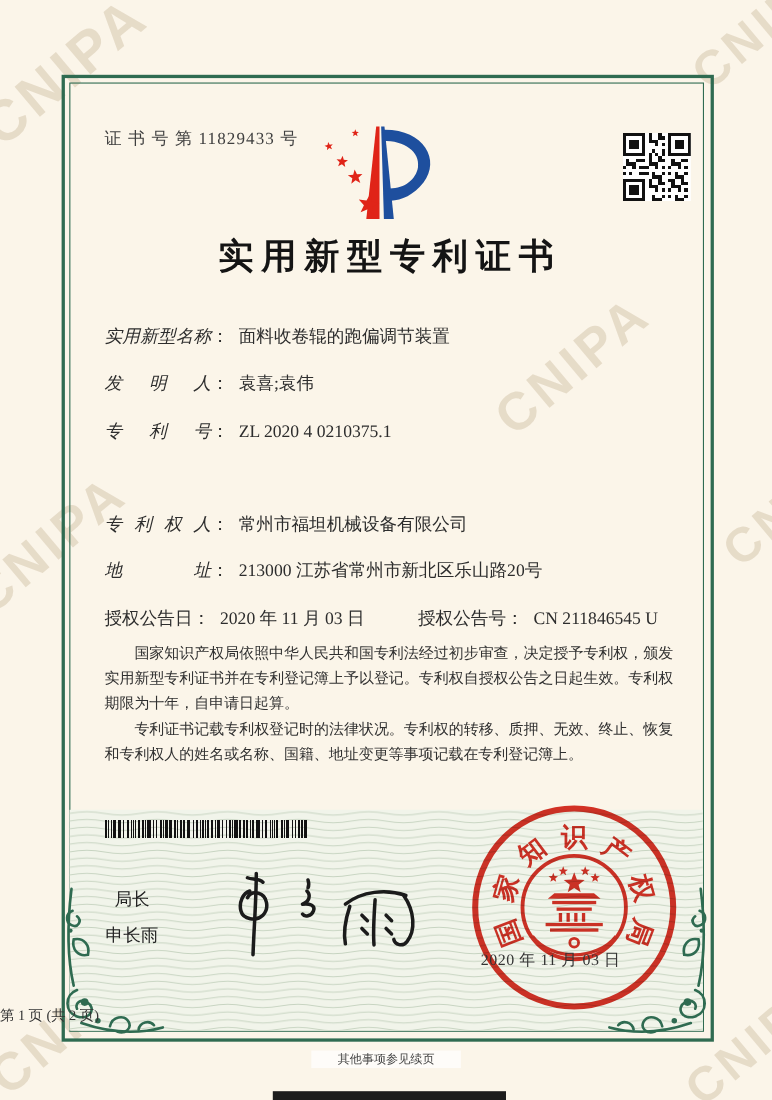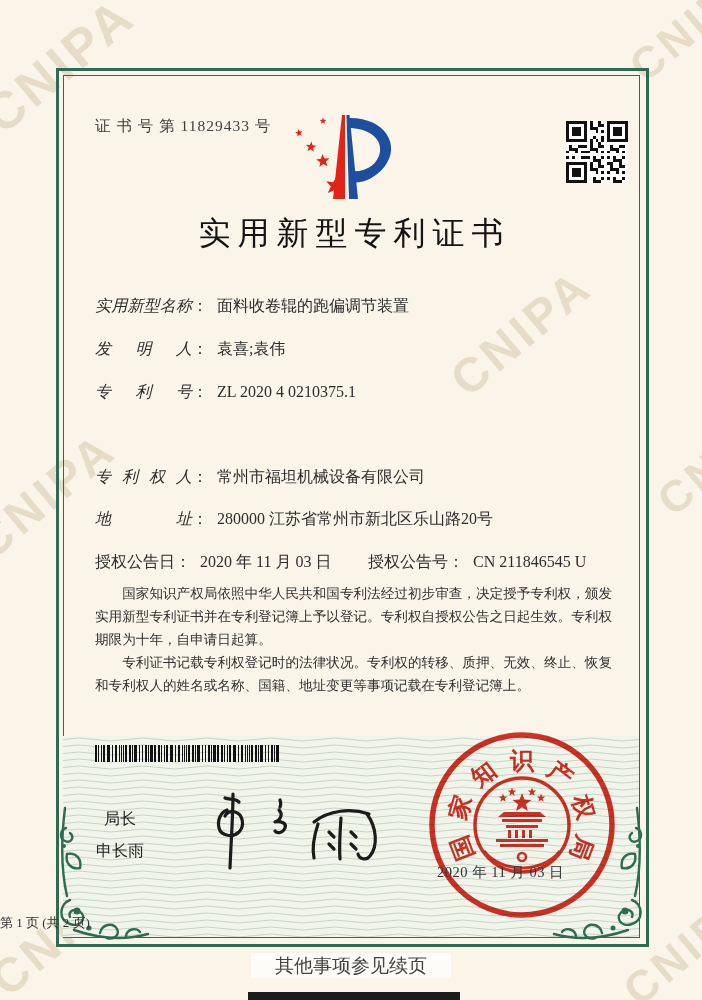--- a/index.html
+++ b/index.html
@@ -8,38 +8,38 @@
   .abs{position:absolute;}
   .wm{position:absolute;z-index:0;font-family:"Liberation Sans","DejaVu Sans",sans-serif;
       font-weight:bold;letter-spacing:4px;color:rgba(196,178,146,.38);
       transform:rotate(-40deg);user-select:none;}
   .frame-outer{left:56px;top:68px;width:587px;height:873px;border:3px solid #2f6b51;z-index:1;}
   .frame-inner{left:63px;top:75px;width:575px;height:861px;border:1px solid #2f6b51;z-index:1;}
   .waves{left:63px;top:736px;width:576px;height:201px;z-index:1;}
   .cert-no{left:95px;top:116px;font-size:15.5px;color:#3f3f3f;letter-spacing:1px;z-index:2;}
   .logo{left:287px;top:107px;z-index:2;}
   .qr{left:566px;top:121px;z-index:2;}
-  .title{left:0;top:212px;width:702px;text-align:center;font-size:32px;font-weight:normal;
+  .title{left:0;top:212px;width:702px;text-align:center;font-size:32px;font-weight:bold;
          color:#141414;letter-spacing:7px;text-indent:7px;z-index:2;}
   .row{position:absolute;left:95px;z-index:2;font-size:16px;color:#2d2d2d;white-space:nowrap;}
   .flabel{display:inline-block;width:97px;text-align:justify;text-align-last:justify;font-style:italic;}
   .fvalue{margin-left:9px;}
-  .grant2{position:absolute;left:273px;top:0;}
+  .grant2{position:absolute;left:285px;top:0;}
   .body-text{left:95px;top:582px;width:517px;z-index:2;font-size:13.6px;line-height:23px;
              color:#303030;text-align:justify;}
   .body-text p{margin:0;text-indent:2em;}
   .barcode{left:95px;top:745px;width:185px;height:17px;z-index:2;}
   .director{left:96px;top:803px;z-index:2;font-family:"Liberation Sans","DejaVu Sans",sans-serif;
             font-size:16px;color:#222;line-height:32px;text-align:center;}
   .signature{left:183px;top:776px;z-index:2;}
   .seal{left:424px;top:727px;z-index:3;mix-blend-mode:multiply;opacity:.95;}
   .seal-date{left:437px;top:863px;z-index:4;font-size:14.5px;color:#333;letter-spacing:.5px;}
   .page-num{left:0;top:914px;width:620px;text-align:left;font-size:13px;color:#333;z-index:2;}
   .cont-note{left:0;top:953px;width:702px;text-align:center;z-index:2;}
-  .cont-note span{font-size:19px;color:#444;background:rgba(255,255,255,.7);padding:2px 24px;}
+  .cont-note span{font-size:11px;color:#444;background:rgba(255,255,255,.7);padding:2px 24px;}
   .next-edge{left:248px;top:992px;width:212px;height:8px;background:#1c1c1c;z-index:2;}
   .ornament{z-index:2;}
 </style>
 </head>
 <body>
 
 <div class="page">
 
   <div class="wm" style="left:-30px;top:35px;font-size:52px;">CNIPA</div>
   <div class="wm" style="left:618px;top:-2px;font-size:44px;">CNIPA</div>
@@ -193,21 +193,21 @@
   <div class="row" style="top:339px">
     <span class="flabel">发明人</span><span>：</span><span class="fvalue">袁喜;袁伟</span>
   </div>
   <div class="row" style="top:382px">
     <span class="flabel">专利号</span><span>：</span><span class="fvalue">ZL 2020 4 0210375.1</span>
   </div>
   <div class="row" style="top:467px">
     <span class="flabel">专利权人</span><span>：</span><span class="fvalue">常州市福坦机械设备有限公司</span>
   </div>
   <div class="row" style="top:509px">
-    <span class="flabel">地址</span><span>：</span><span class="fvalue">280000 江苏省常州市新北区乐山路20号</span>
+    <span class="flabel">地址</span><span>：</span><span class="fvalue">213000 江苏省常州市新北区乐山路20号</span>
   </div>
 
   <div class="row" style="top:552px">
     <span>授权公告日</span><span>：</span><span class="fvalue">2020 年 11 月 03 日</span>
     <span class="grant2">
       <span>授权公告号</span><span>：</span><span class="fvalue">CN 211846545 U</span>
     </span>
   </div>
 
   <div class="abs body-text">

